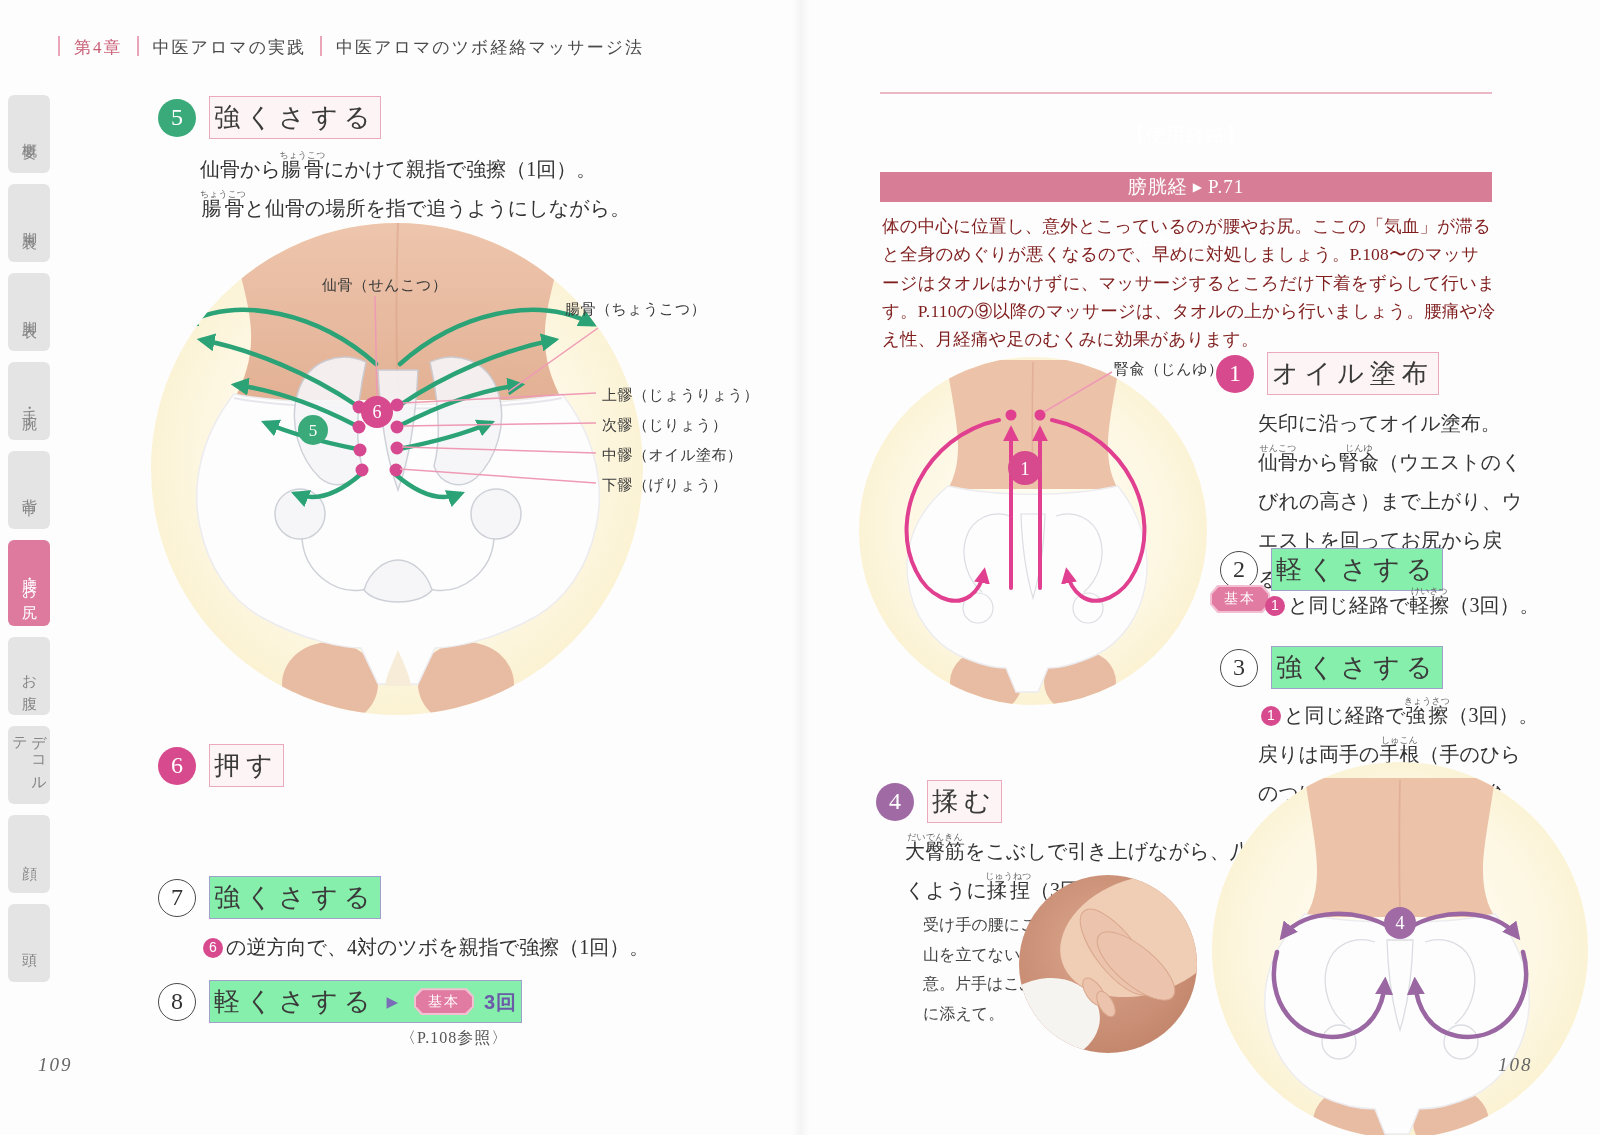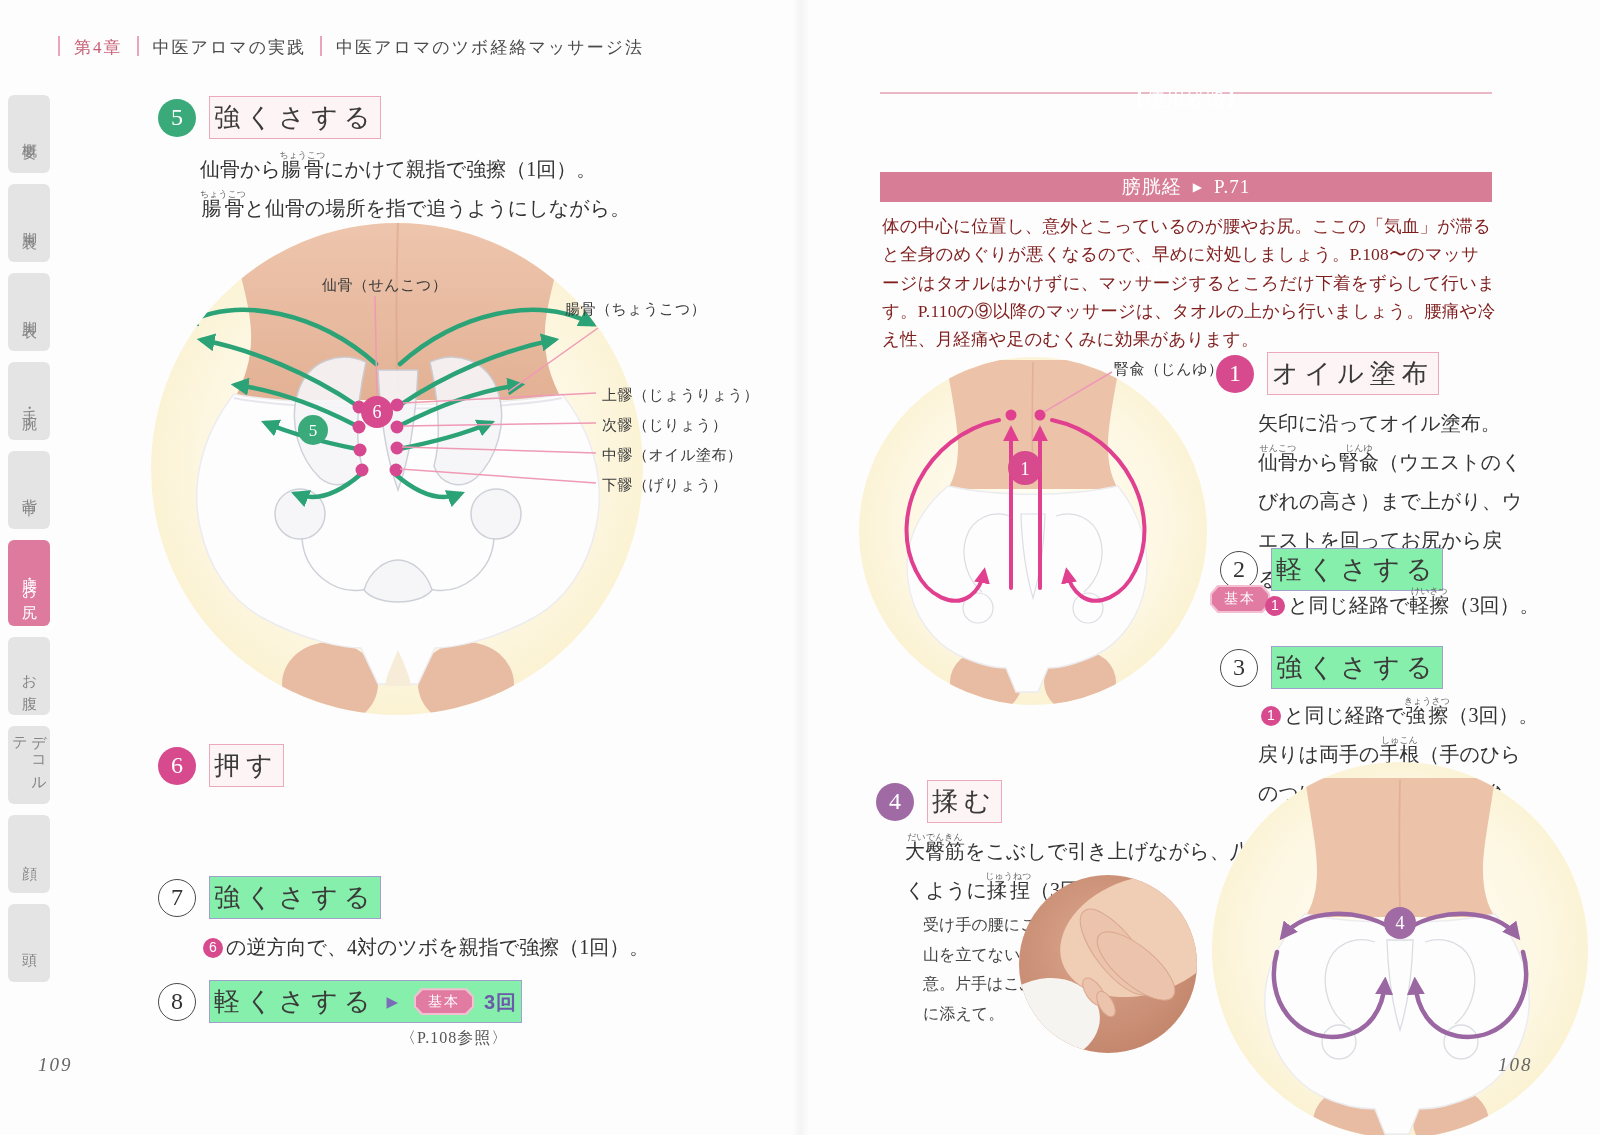--- a/index.html
+++ b/index.html
@@ -52,21 +52,21 @@
 
   
   .flabel{position:absolute;font-size:15px;color:#3a3a3a;letter-spacing:0.5px;white-space:nowrap;}
 
   
   #r-topline{left:880px;top:92px;width:612px;height:2px;background:#e9b8c4;}
   #r-title{left:880px;top:100px;width:612px;text-align:center;font-size:47px;letter-spacing:6px;color:#222;}
   #r-title .hl{color:#cf6180;}
   #route-bar{left:880px;top:172px;width:612px;height:30px;background:#d77e96;color:#fff;
              display:flex;align-items:center;justify-content:center;gap:26px;font-size:19px;letter-spacing:1px;}
-  #route-bar .rt-item{display:flex;align-items:center;gap:11px;margin-top:36px;}
+  #route-bar .rt-item{display:flex;align-items:center;gap:5px;}
   #route-bar .rt-tri{font-size:12px;}
   #intro{left:882px;top:212px;width:614px;font-size:17.5px;line-height:1.62;color:#7f1d1d;letter-spacing:0.2px;}
 
   .caption{position:absolute;font-size:16px;line-height:1.85;color:#444;}
 
   #gutter{left:792px;top:0;width:18px;height:1135px;
           background:linear-gradient(90deg,rgba(0,0,0,0) 0%,rgba(0,0,0,0.035) 50%,rgba(0,0,0,0) 100%);}
   svg text{font-family:"Liberation Serif","DejaVu Serif",serif;}
 </style>
 </head>

